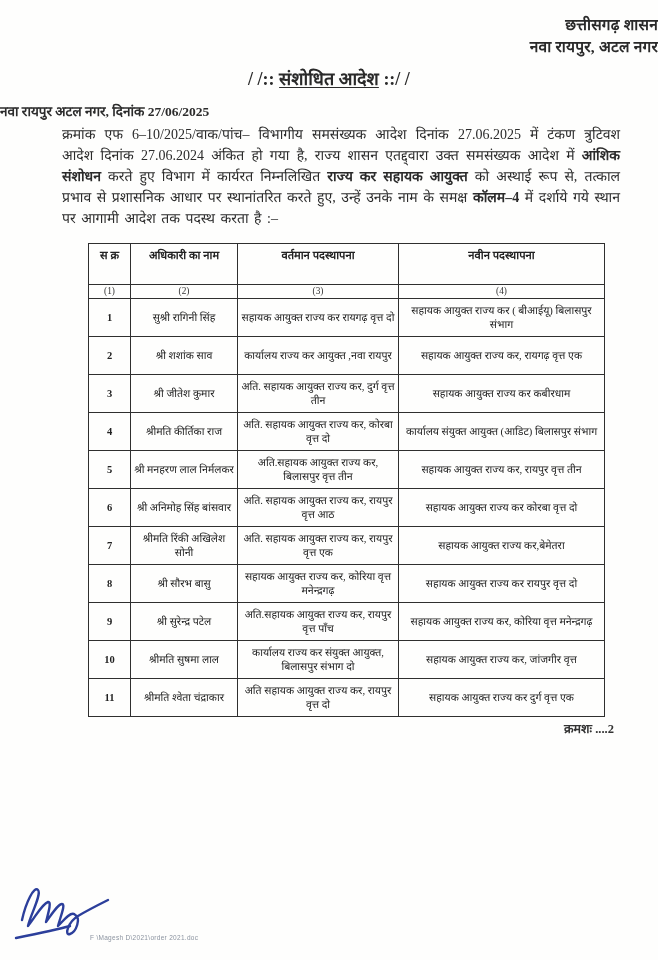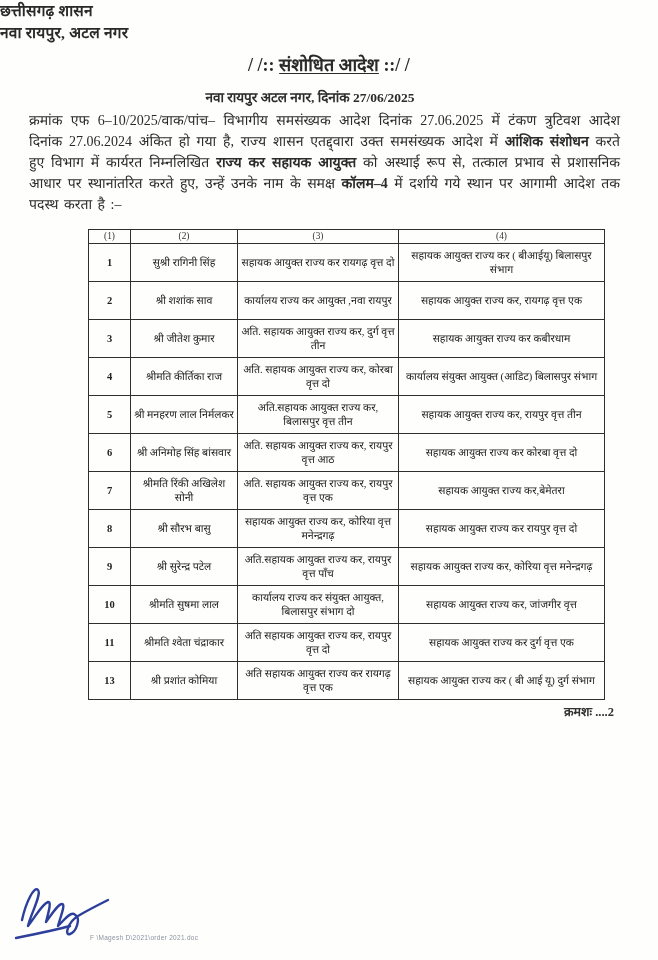--- a/index.html
+++ b/index.html
@@ -5,39 +5,39 @@
   html,body{margin:0;padding:0;background:#ffffff;}
   .page{
     position:relative;
     width:658px;height:960px;
     background:#fefefd;
     overflow:hidden;
     font-family:"Liberation Serif","DejaVu Serif",serif;
     color:#262626;
   }
   
-  .letterhead{ text-align:left; }
+  .letterhead{ margin-top:14px; text-align:right; }
   .letterhead .lh-line{
     font-weight:bold; font-size:15.5px; line-height:22px; color:#2a2a2a;
     letter-spacing:.2px;
   }
   .order-title{
     text-align:center; margin-top:8px;
     font-weight:bold; font-size:18px; color:#2a2a2a;
   }
   .order-title .ul{ text-decoration:underline; text-underline-offset:2px; }
   
   .date-line{
     margin:12px 38px 0 0;
-    text-align:center;
+    text-align:left;
     font-weight:bold; font-size:13.5px; color:#2c2c2c;
   }
   
   .body-para{
-    margin:4px 38px 0 29px;
+    margin:4px 38px 0 62px;
     font-size:14px; line-height:21px;
     text-align:justify; color:#2b2b2b;
     word-spacing:2px;
   }
   .body-para .b{ font-weight:bold; }
   
   table.order-table{
     border-collapse:collapse;
     margin:14px 0 0 88px;
     width:516px;
@@ -110,20 +110,26 @@
   </div>
 
   <table class="order-table">
     <colgroup>
         <col class="c-sn">
         <col class="c-name">
         <col class="c-cur">
         <col class="c-new">
       </colgroup>
     <thead>
+      <tr class="head-row">
+        <th>स क्र</th>
+        <th>अधिकारी का नाम</th>
+        <th>वर्तमान पदस्थापना</th>
+        <th>नवीन पदस्थापना</th>
+      </tr>
       <tr class="num-row">
         <td>(1)</td>
         <td>(2)</td>
         <td>(3)</td>
         <td>(4)</td>
       </tr>
     </thead>
     <tbody id="rows-tbody">
         <tr class="data-row">
       <td class="sn">1</td>
@@ -184,26 +190,20 @@
       <td>श्रीमति सुषमा लाल</td>
       <td>कार्यालय राज्य कर संयुक्त आयुक्त, बिलासपुर संभाग दो</td>
       <td>सहायक आयुक्त राज्य कर, जांजगीर वृत्त</td>
     </tr>
         <tr class="data-row">
       <td class="sn">11</td>
       <td>श्रीमति श्वेता चंद्राकार</td>
       <td>अति सहायक आयुक्त राज्य कर, रायपुर वृत्त दो</td>
       <td>सहायक आयुक्त राज्य कर दुर्ग वृत्त एक</td>
     </tr>
-        <tr class="data-row">
-      <td class="sn">13</td>
-      <td>श्री प्रशांत कोमिया</td>
-      <td>अति सहायक आयुक्त राज्य कर रायगढ़ वृत्त एक</td>
-      <td>सहायक आयुक्त राज्य कर ( बी आई यू) दुर्ग संभाग</td>
-    </tr>
       </tbody>
   </table>
 
   <div class="continuation">क्रमशः  ....2</div>
 
   <svg class="signature" viewBox="0 0 110 74">
     <g fill="none" stroke="#2c3f9b" stroke-width="2.4" stroke-linecap="round" stroke-linejoin="round">
       <path d="M10 46 C 14 28, 22 12, 26 16 C 30 20, 18 42, 16 52 C 24 42, 30 30, 36 28 C 40 27, 36 40, 34 48 C 40 40, 46 30, 50 30 C 54 30, 48 44, 46 52 C 52 46, 58 38, 62 40"></path>
       <path d="M62 40 C 70 44, 64 58, 58 60 C 52 62, 56 48, 66 42 C 76 36, 88 30, 96 26"></path>
       <path d="M4 64 C 24 60, 44 56, 58 52"></path>

